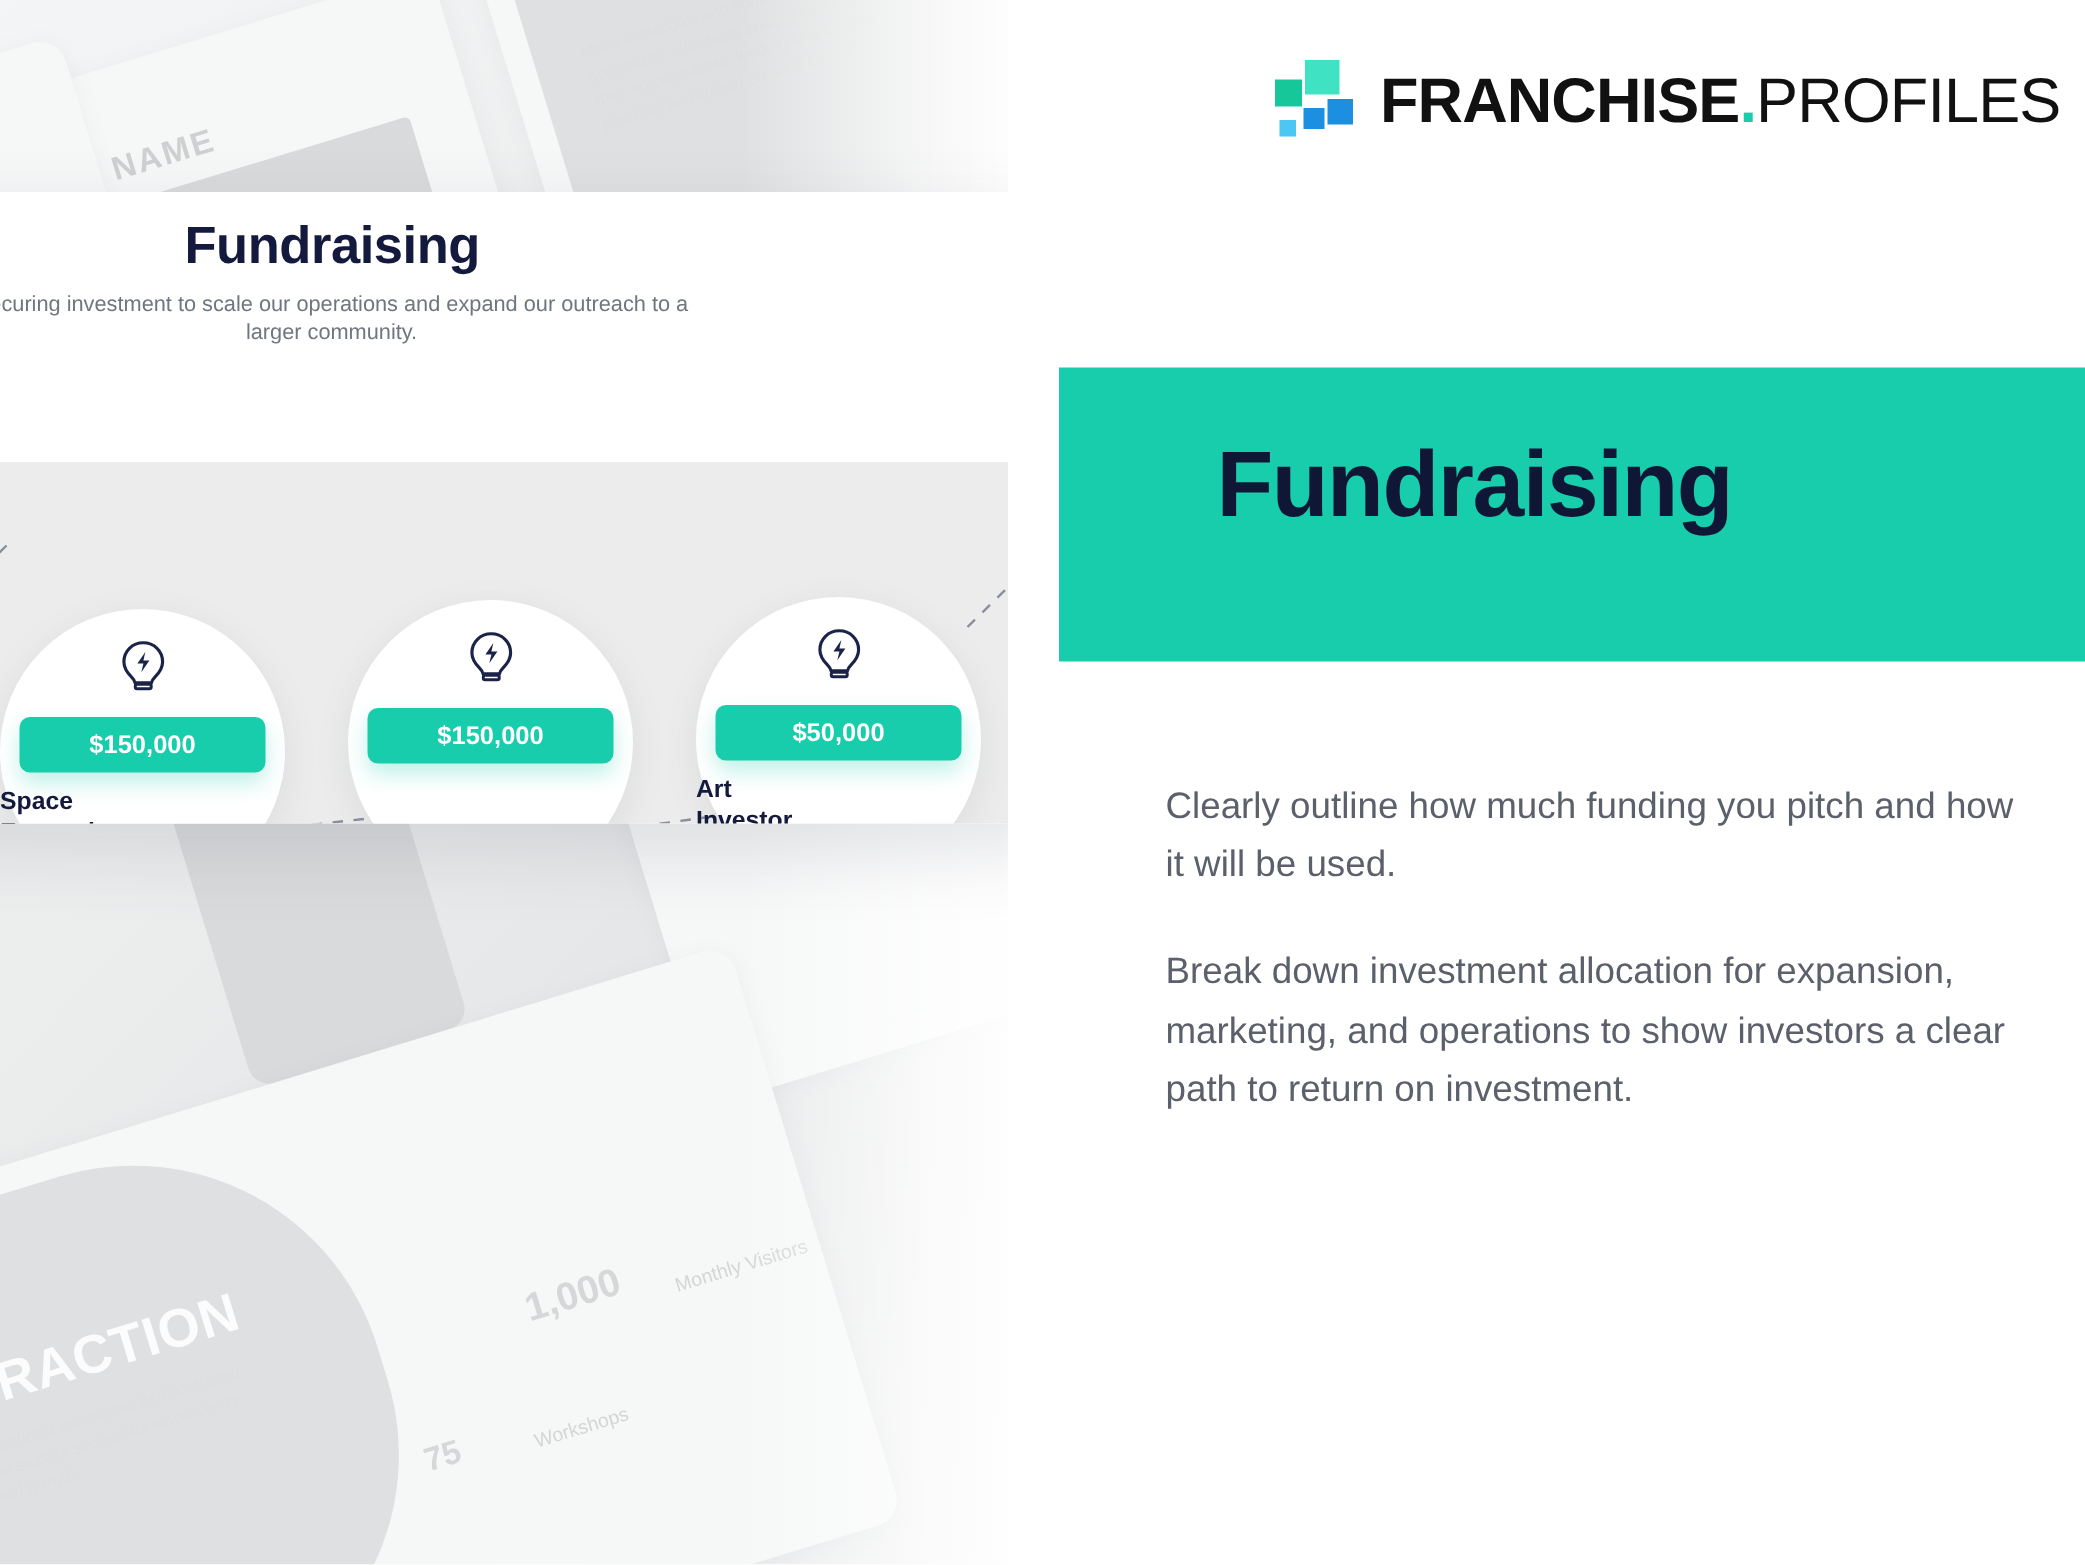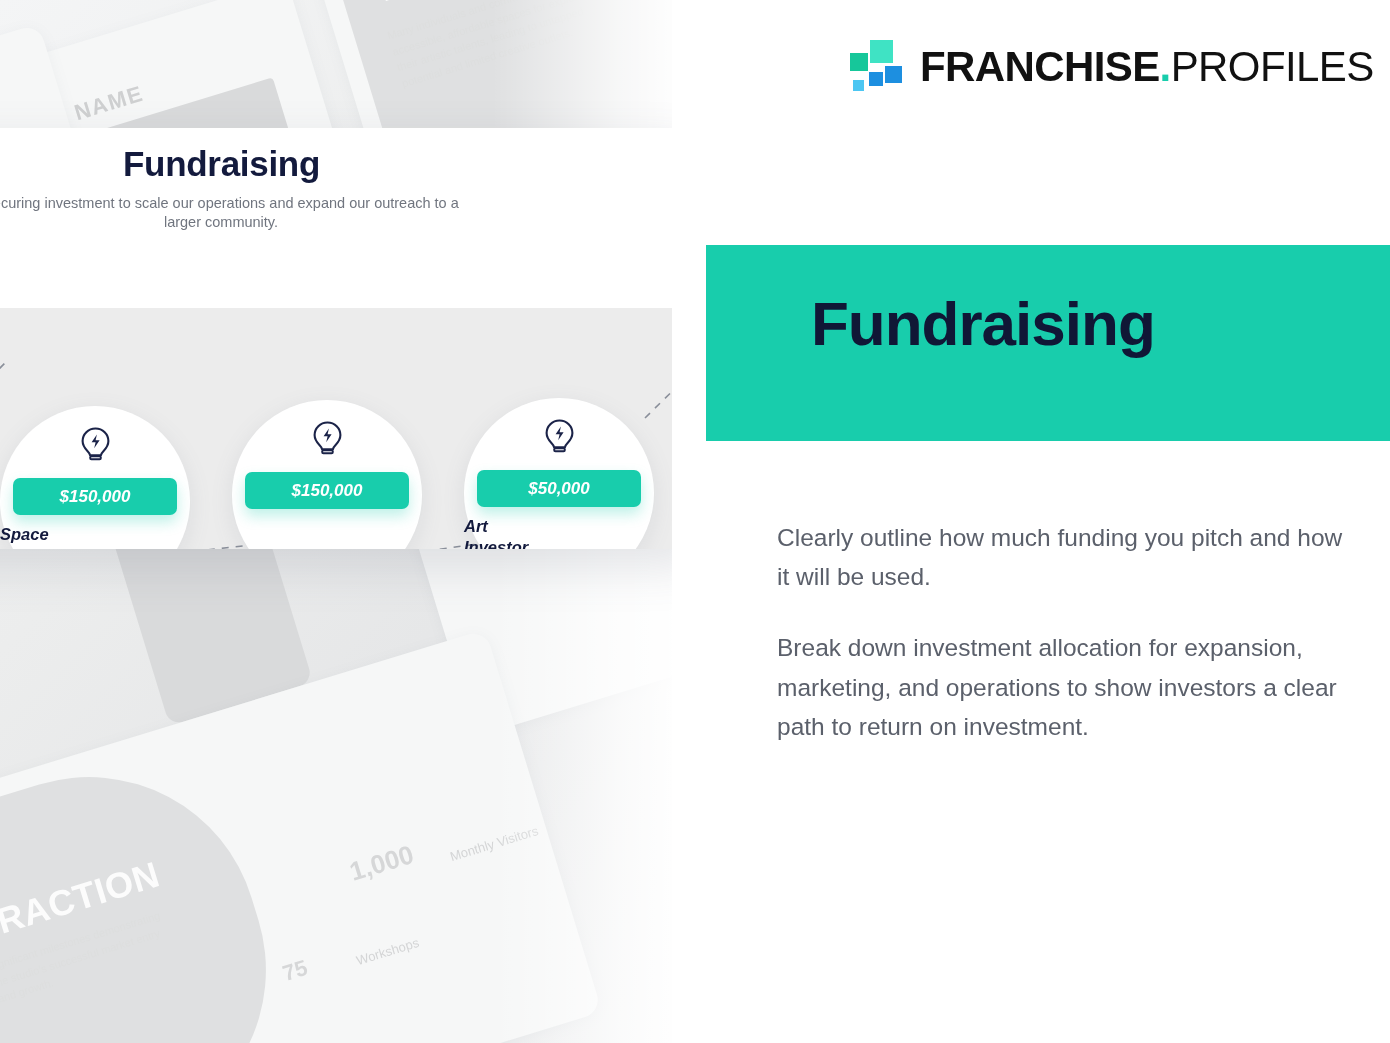--- a/index.html
+++ b/index.html
@@ -152,21 +152,20 @@
     width: 963px; height: 421px;
     pointer-events: none;
   }
   .node {
     position: absolute;
     width: 190px;
     height: 190px;
     border-radius: 50%;
     background: #ffffff;
     box-shadow: 0 6px 22px rgba(110,115,128,0.13);
-    font-style: italic;
   }
   .node-ico {
     position: absolute;
     left: 0; top: 20px;
     width: 190px;
     text-align: center;
   }
   .node-pill {
     position: absolute;
     left: 13px;

